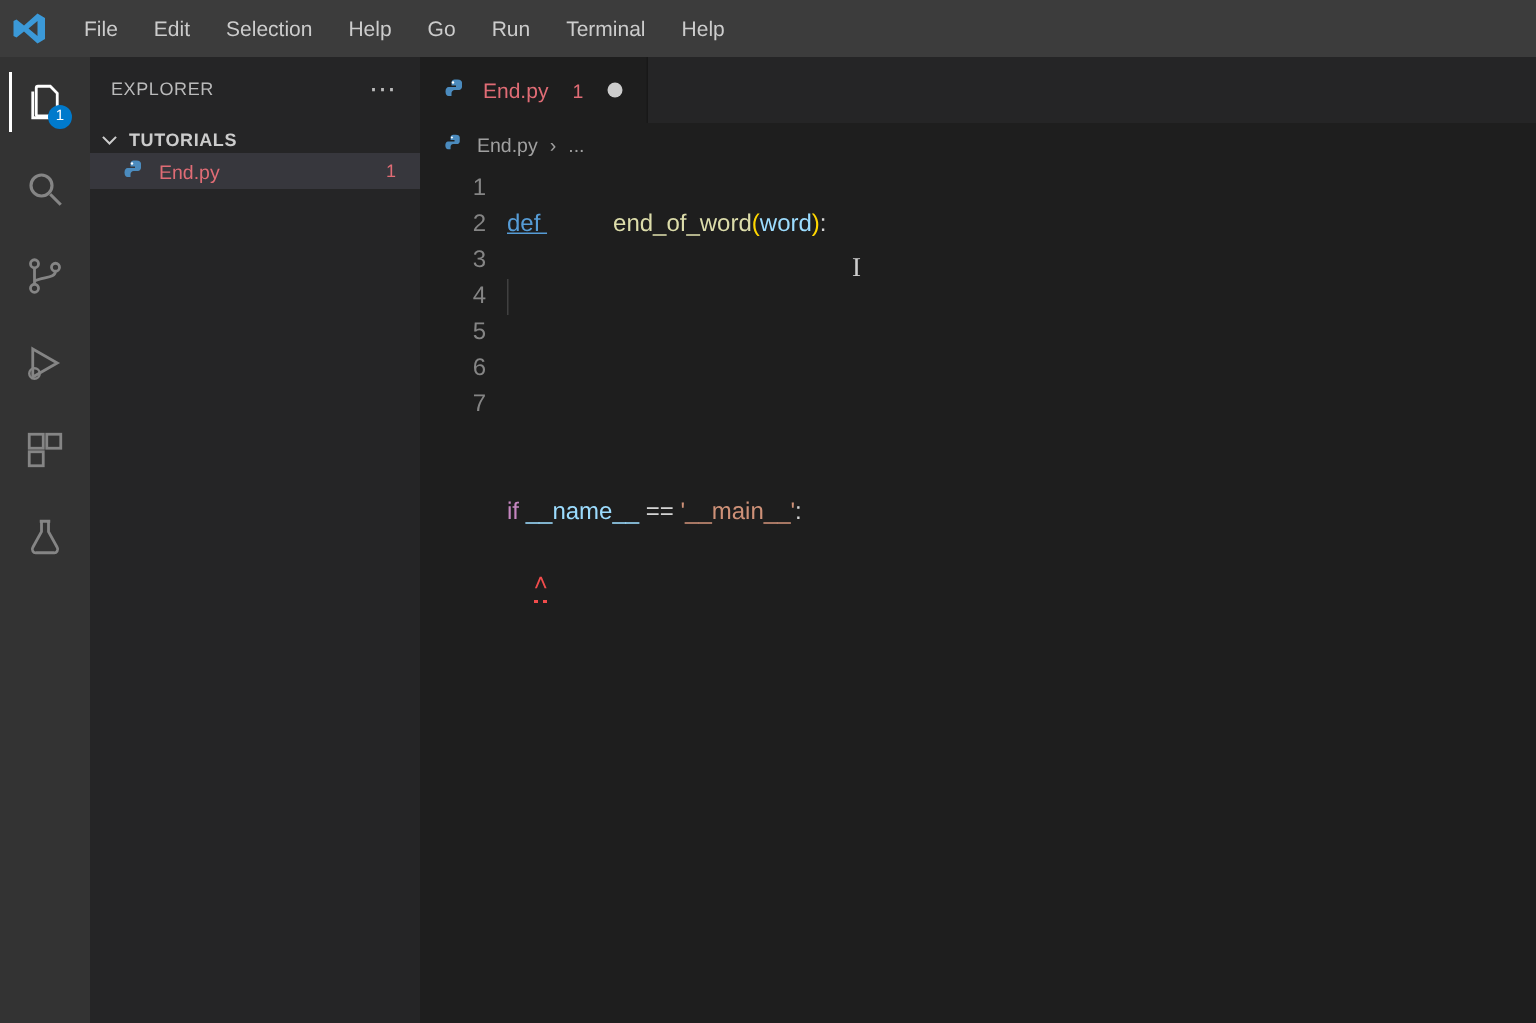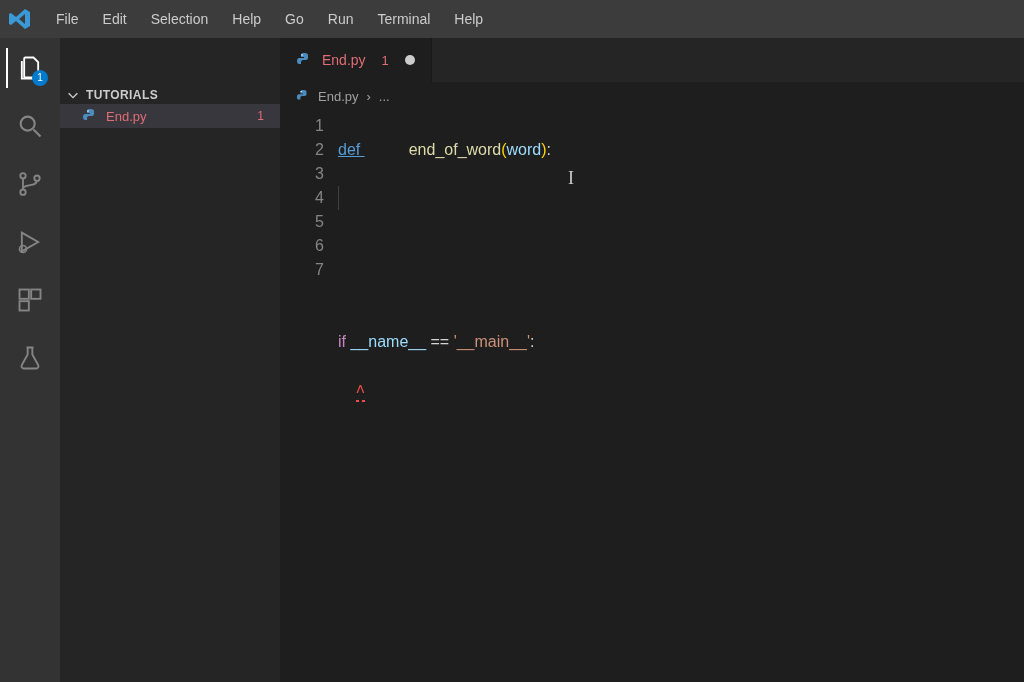--- a/index.html
+++ b/index.html
@@ -42,21 +42,21 @@
   .activity{width:60px;background:var(--bg-activity);display:flex;flex-direction:column;align-items:center;padding-top:10px;gap:18px;}
   .activity .ab{width:48px;height:40px;display:flex;align-items:center;justify-content:center;color:#858585;position:relative;cursor:default;}
   .activity .ab.active{color:#ffffff;}
   .activity .ab.active::before{content:"";position:absolute;left:0;top:0;bottom:0;width:2px;background:#ffffff;}
   .activity svg{width:28px;height:28px;}
   .activity .badge{position:absolute;right:6px;bottom:2px;min-width:16px;height:16px;border-radius:8px;background:var(--badge);color:#fff;font-size:10px;line-height:16px;text-align:center;padding:0 3px;}
   
   .sidebar{width:220px;background:var(--bg-side);display:flex;flex-direction:column;color:var(--fg);font-size:13px;}
   .side-head{display:flex;align-items:center;justify-content:space-between;padding:10px 14px;color:#bbbbbb;letter-spacing:0.4px;font-size:12px;}
   .side-head .dots{color:#bbbbbb;font-size:18px;letter-spacing:2px;cursor:default;}
-  .side-section{padding:4px 0;margin-top:44px;}
+  .side-section{padding:4px 0;}
   .side-sec-head{display:flex;align-items:center;gap:6px;padding:2px 6px;font-weight:700;font-size:12px;color:#cccccc;letter-spacing:0.4px;}
   .side-sec-head .chev{width:14px;height:14px;}
   .file-row{display:flex;align-items:center;gap:8px;padding:4px 10px 4px 22px;color:var(--fg);}
   .file-row.selected{background:#37373d;}
   .file-row .pyicon{width:16px;height:16px;flex:none;}
   .file-row .name{flex:1;color:#e06c75;}
   .file-row .prob{color:#e06c75;font-size:12px;padding-right:6px;}
   
   .editor{flex:1;display:flex;flex-direction:column;background:var(--bg);min-width:0;}
   .tabbar{height:44px;background:#252526;display:flex;align-items:stretch;}
@@ -148,20 +148,24 @@
           </svg>
       </div>
       <div class="ab">
         <svg viewBox="0 0 24 24">
             <path d="M9 3h6M10 3v6l-5 9a2 2 0 0 0 2 3h10a2 2 0 0 0 2-3l-5-9V3" fill="none" stroke="currentColor" stroke-width="1.6"></path>
           </svg>
       </div>
     </div>
 
     <div class="sidebar">
+      <div class="side-head">
+        <span>EXPLORER</span>
+        <span class="dots">⋯</span>
+      </div>
       <div class="side-section">
         <div class="side-sec-head">
           <span class="chev">
             <svg viewBox="0 0 16 16">
                 <path d="M3 6l5 5 5-5" fill="none" stroke="#cccccc" stroke-width="1.6"></path>
               </svg>
           </span>
           <span>TUTORIALS</span>
         </div>
         <div class="file-row selected">

